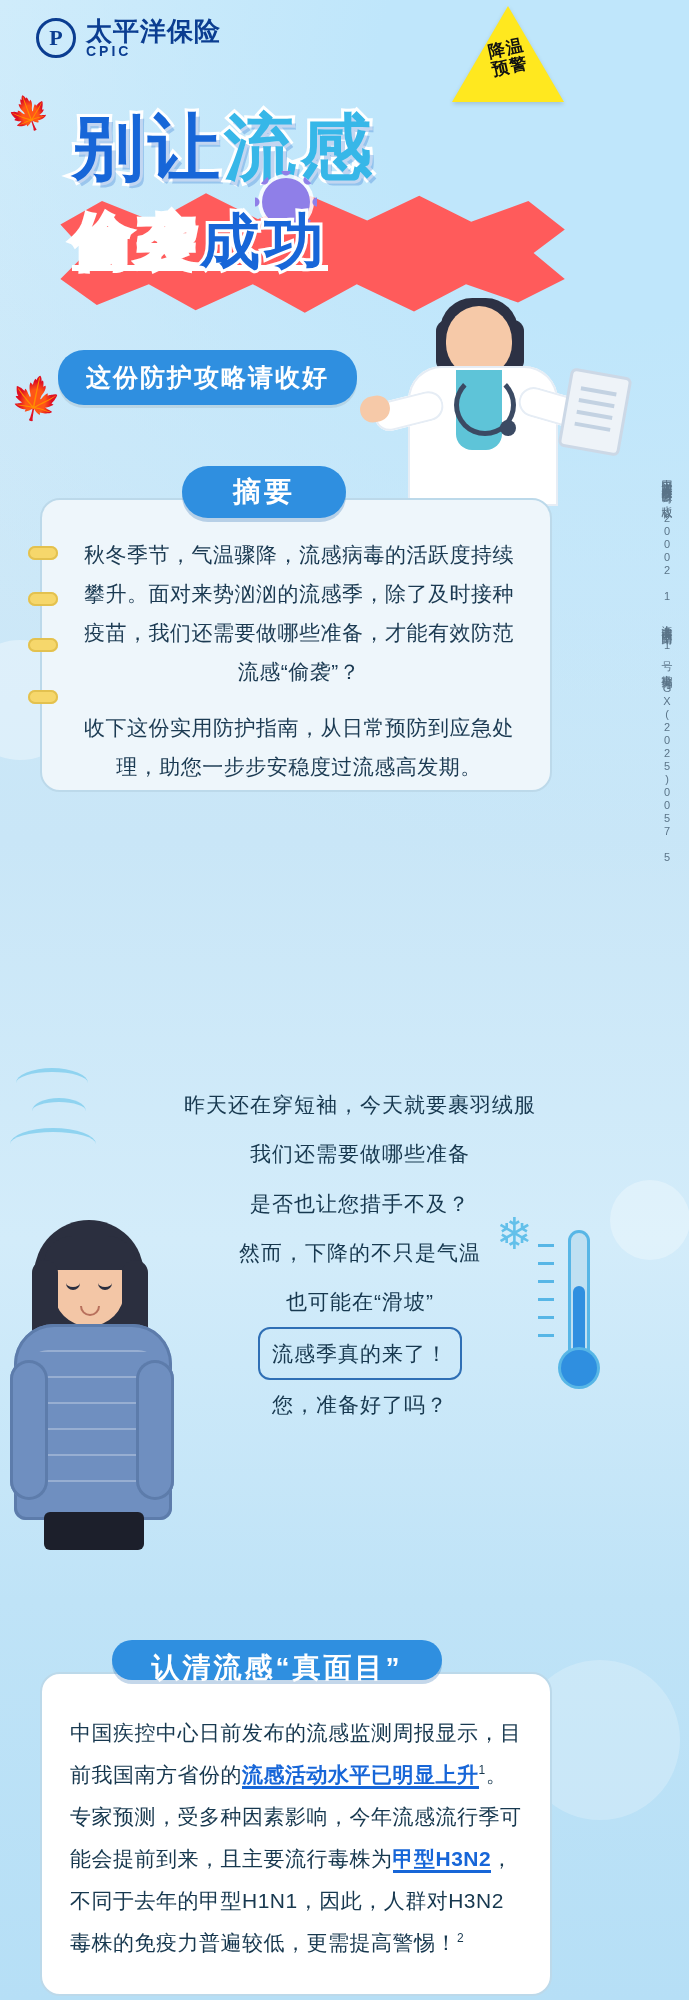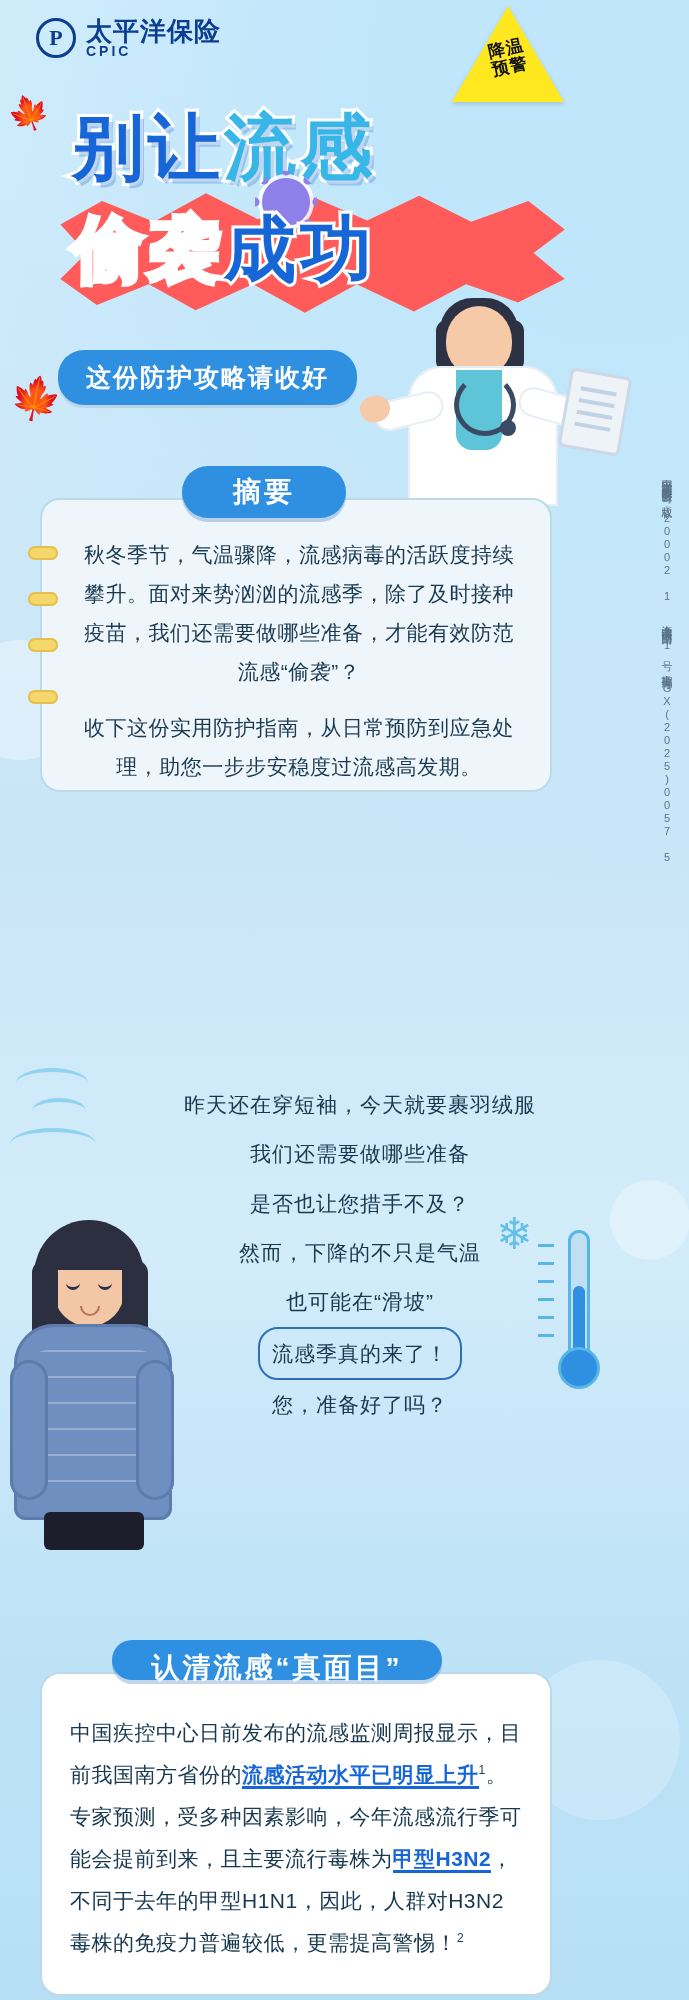--- a/index.html
+++ b/index.html
@@ -70,25 +70,26 @@
   .title-line1 .t-blue{color:#1766d8;}
   .title-line1 .t-cyan{color:#37b7e8;}
 
   .burst{
     position:absolute;left:50px;top:96px;width:520px;height:130px;
     background:#ff5b5b;
     clip-path:polygon(2% 28%,10% 10%,20% 26%,30% 4%,40% 24%,50% 6%,61% 25%,71% 6%,81% 26%,92% 10%,99% 32%,93% 50%,99% 70%,90% 88%,80% 74%,70% 95%,59% 74%,49% 96%,39% 74%,28% 94%,19% 74%,9% 90%,2% 70%,7% 50%);
   }
   .title-line2{
     position:absolute;left:72px;top:110px;
-    font-size:72px;font-weight:bold;letter-spacing:4px;
+    font-size:60px;font-weight:bold;letter-spacing:4px;
     color:#ffffff;
     -webkit-text-stroke:5px #ffffff;
     paint-order:stroke fill;
     white-space:nowrap;
+    text-decoration:underline;
   }
   .title-line2 .t-white{color:#ffffff;}
   .title-line2 .t-blue2{color:#1766d8;-webkit-text-stroke:6px #ffffff;}
 
   
   .virus{
     position:absolute;left:262px;top:86px;width:48px;height:48px;border-radius:50%;
     background:#8f7fe8;box-shadow:0 0 0 4px rgba(255,255,255,.85);
   }
   .virus::before,.virus::after{
@@ -155,21 +156,21 @@
     font-size:21px;line-height:1.85;color:#1b3a52;letter-spacing:.5px;
   }
   .abs-text p{margin:0 0 18px 0;text-align:center;}
 
   
   .poem{
     position:absolute;left:150px;top:1080px;width:420px;
     text-align:center;font-size:21px;line-height:2.35;color:#17384f;letter-spacing:1px;
   }
   .poem .hl{
-    display:inline-block;border:2px solid #2f6fb5;border-radius:20px;padding:0 12px;
+    display:inline-block;border:2px solid #2f6fb5;border-radius:12px;padding:0 12px;
   }
 
   
   .girl{position:absolute;left:10px;top:1220px;width:170px;height:330px;}
   .g-hair{position:absolute;left:24px;top:0;width:110px;height:120px;border-radius:56px 56px 40px 40px;background:#2b2f3f;}
   .g-face{position:absolute;left:44px;top:28px;width:70px;height:78px;border-radius:34px;background:#f3c6a6;}
   .g-hair-f{position:absolute;left:34px;top:16px;width:92px;height:34px;border-radius:40px 40px 8px 8px;background:#2b2f3f;}
   .g-hair-s1{position:absolute;left:22px;top:40px;width:26px;height:92px;border-radius:16px;background:#2b2f3f;}
   .g-hair-s2{position:absolute;left:112px;top:40px;width:26px;height:92px;border-radius:16px;background:#2b2f3f;}
   .g-eye{position:absolute;width:14px;height:5px;border-bottom:3px solid #2b2f3f;border-radius:0 0 10px 10px;}

